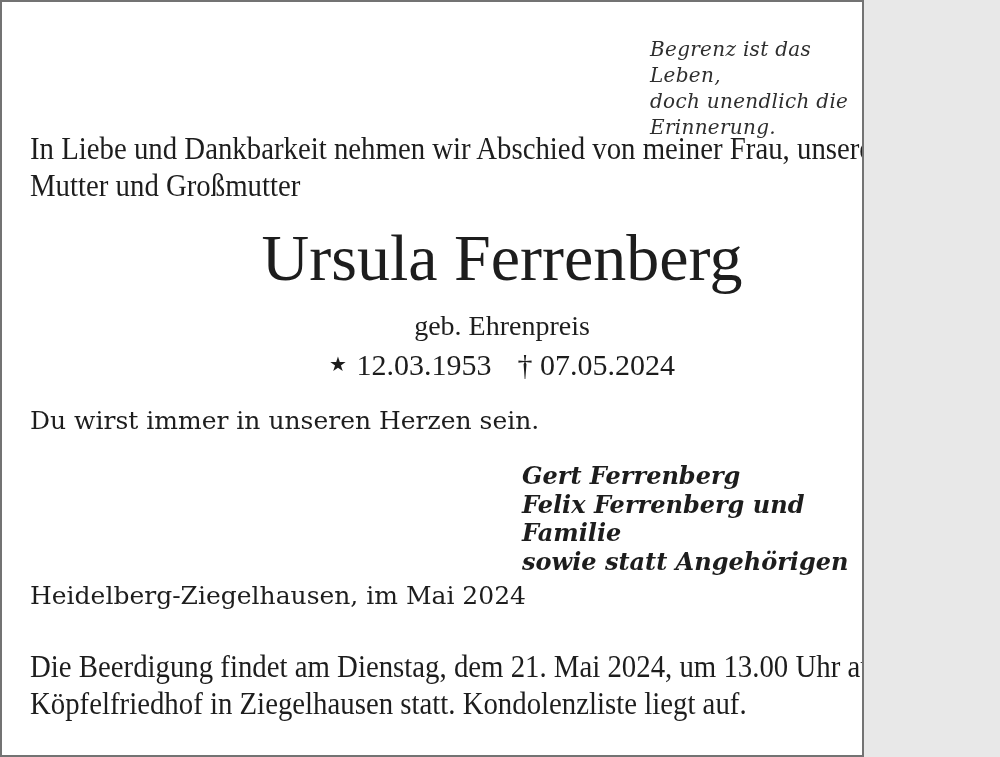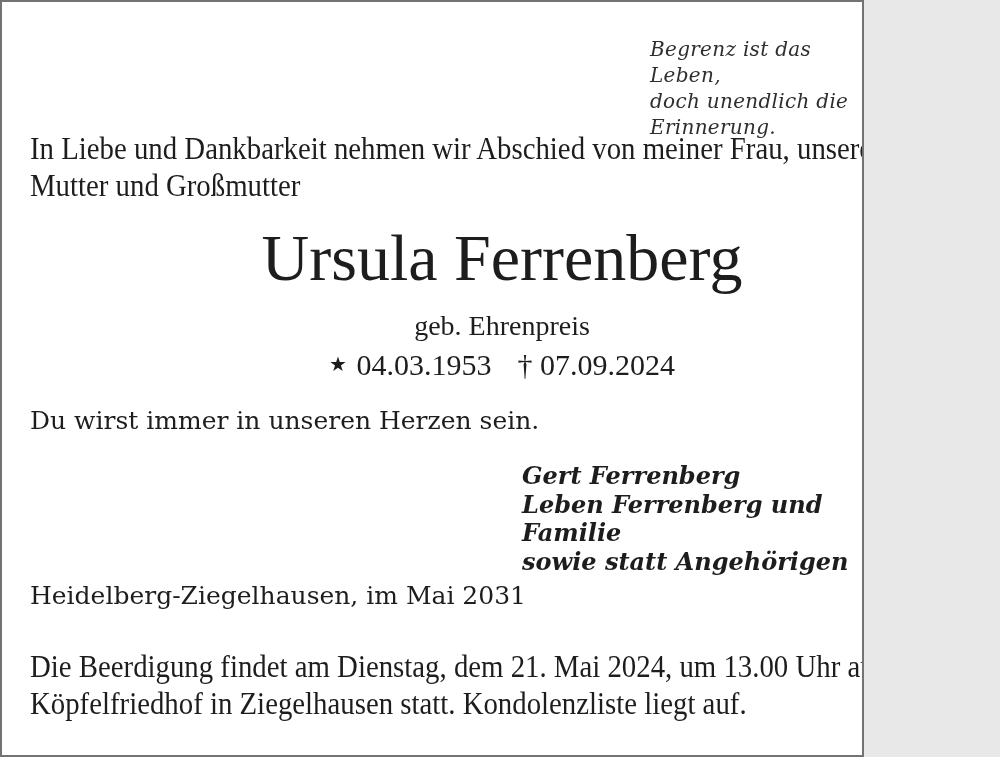--- a/index.html
+++ b/index.html
@@ -122,28 +122,28 @@
     <div>doch unendlich die Erinnerung.</div>
   </div>
 
   <div class="intro">In Liebe und Dankbarkeit nehmen wir Abschied von meiner Frau, unserer Mutter und Großmutter</div>
 
   <div class="name">Ursula Ferrenberg</div>
 
   <div class="maiden">geb. Ehrenpreis</div>
 
   <div class="dates">
-    <span class="birth-group"><span class="star">★</span> <span>04.03.1953</span></span><span class="death-group"><span>†</span> <span>07.09.2024</span></span>
+    <span class="birth-group"><span class="star">★</span> <span>12.03.1953</span></span><span class="death-group"><span>†</span> <span>07.05.2024</span></span>
   </div>
 
   <div class="tribute">Du wirst immer in unseren Herzen sein.</div>
 
   <div class="mourners">
     <div>Gert Ferrenberg</div>
-    <div>Leben Ferrenberg und Familie</div>
+    <div>Felix Ferrenberg und Familie</div>
     <div>sowie statt Angehörigen</div>
   </div>
 
-  <div class="place-date">Heidelberg-Ziegelhausen, im Mai 2031</div>
+  <div class="place-date">Heidelberg-Ziegelhausen, im Mai 2024</div>
 
   <div class="funeral">Die Beerdigung findet am Dienstag, dem 21. Mai 2024, um 13.00 Uhr auf dem Köpfelfriedhof in Ziegelhausen statt. Kondolenzliste liegt auf.</div>
 
 </div>
 
 </body></html>

